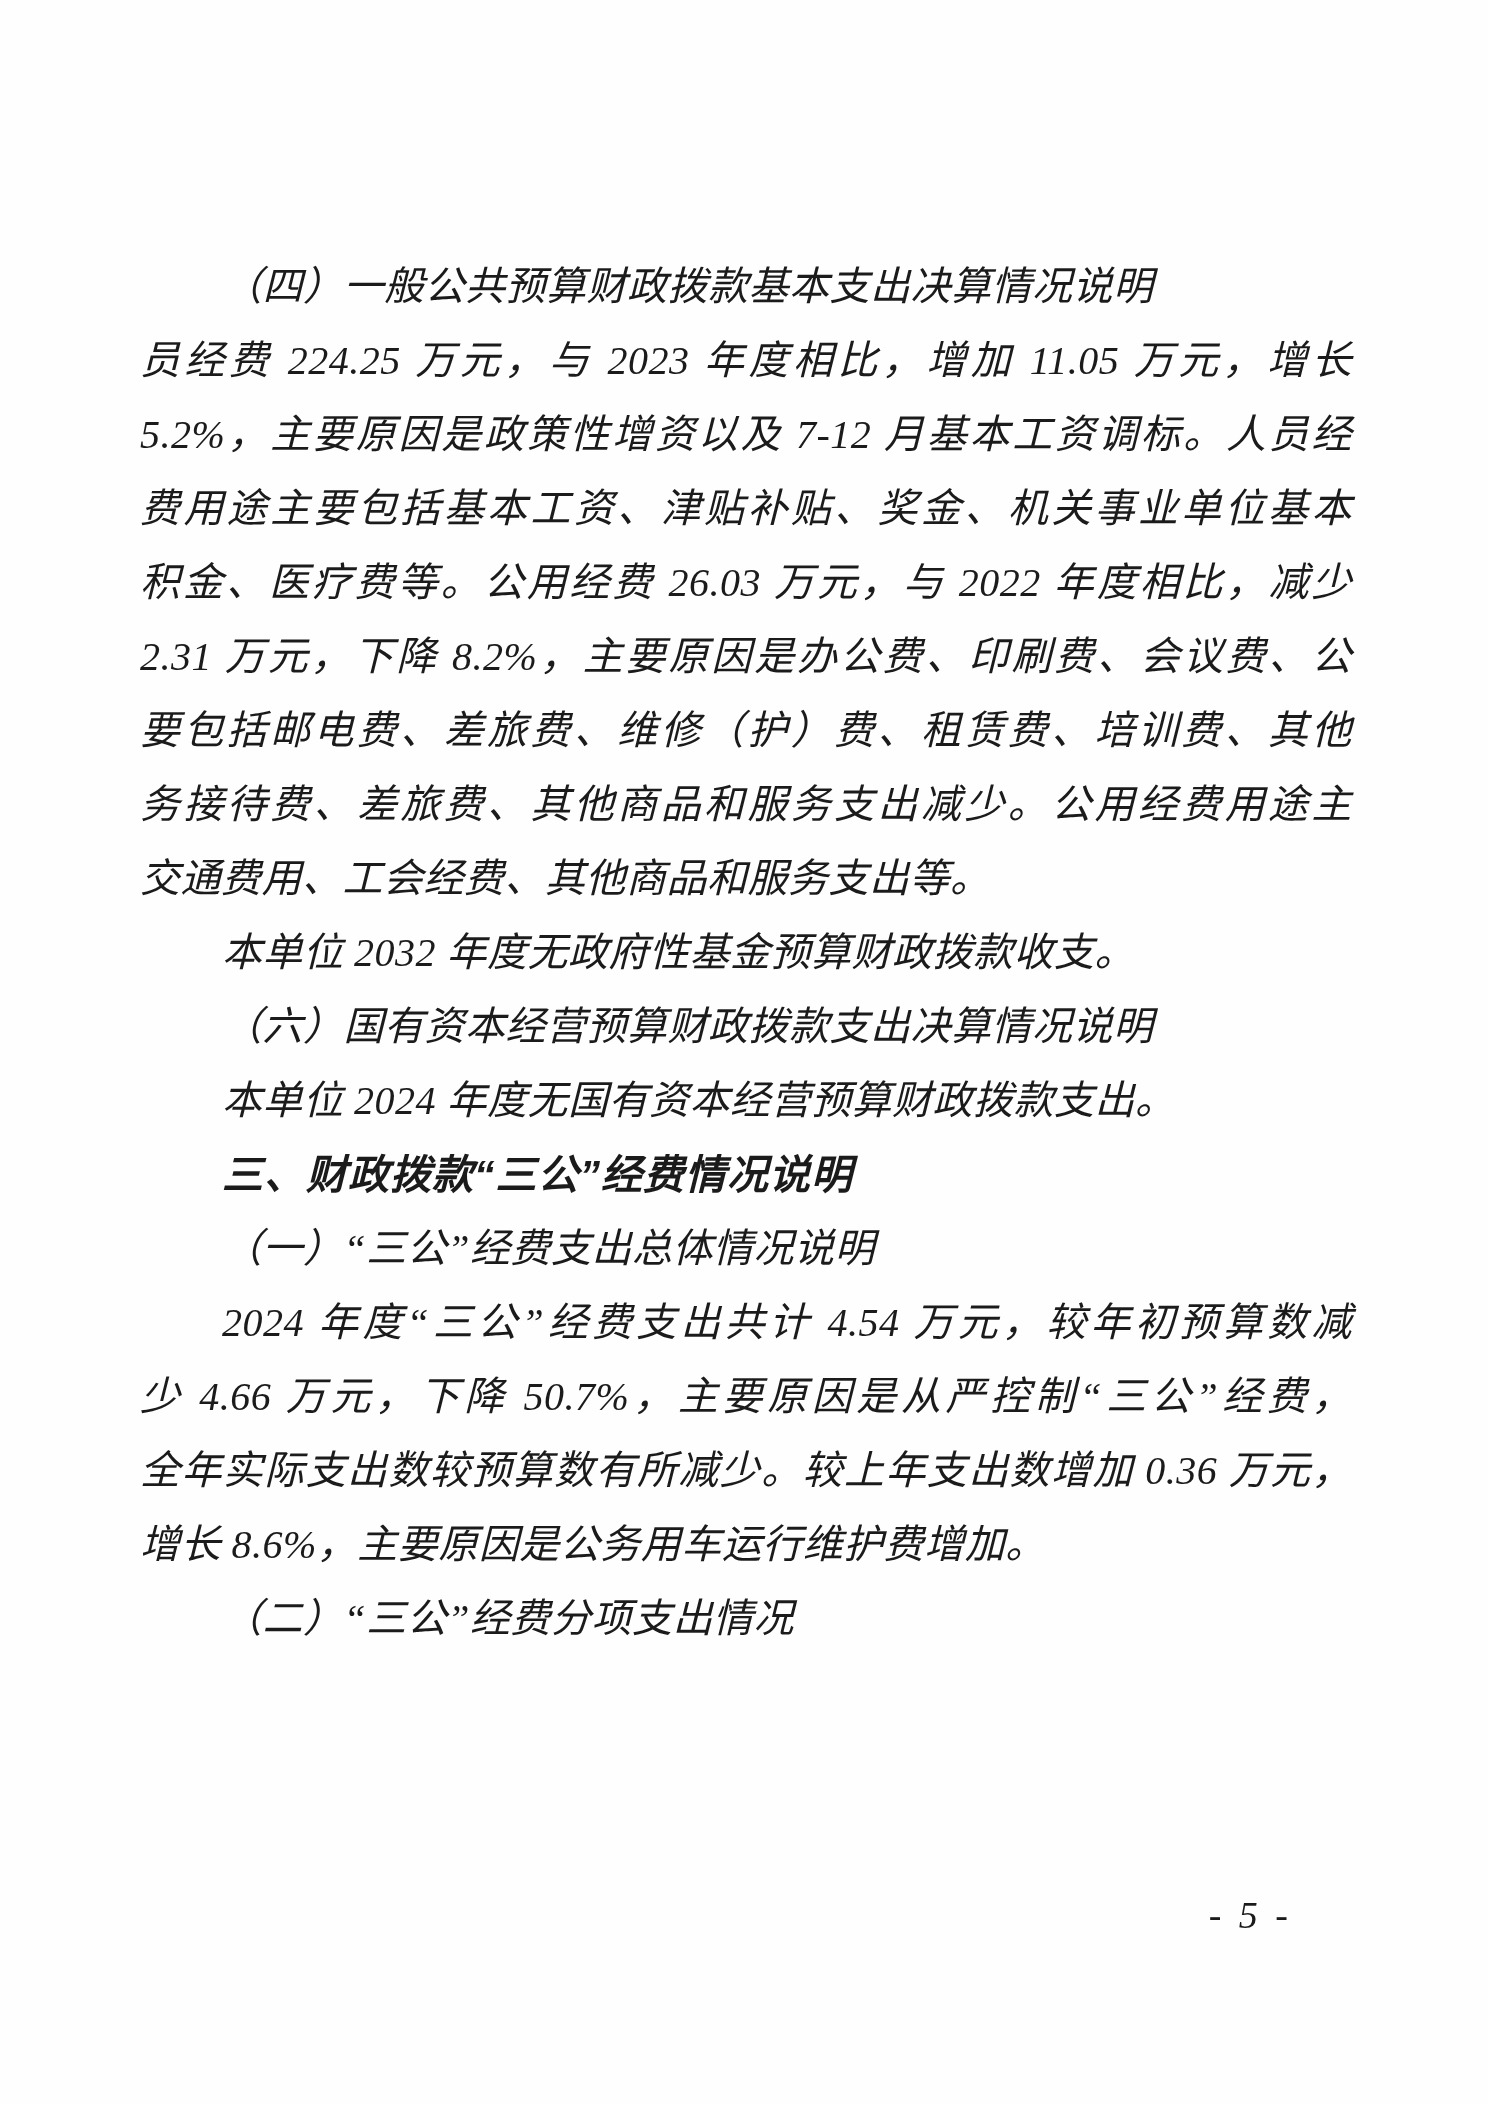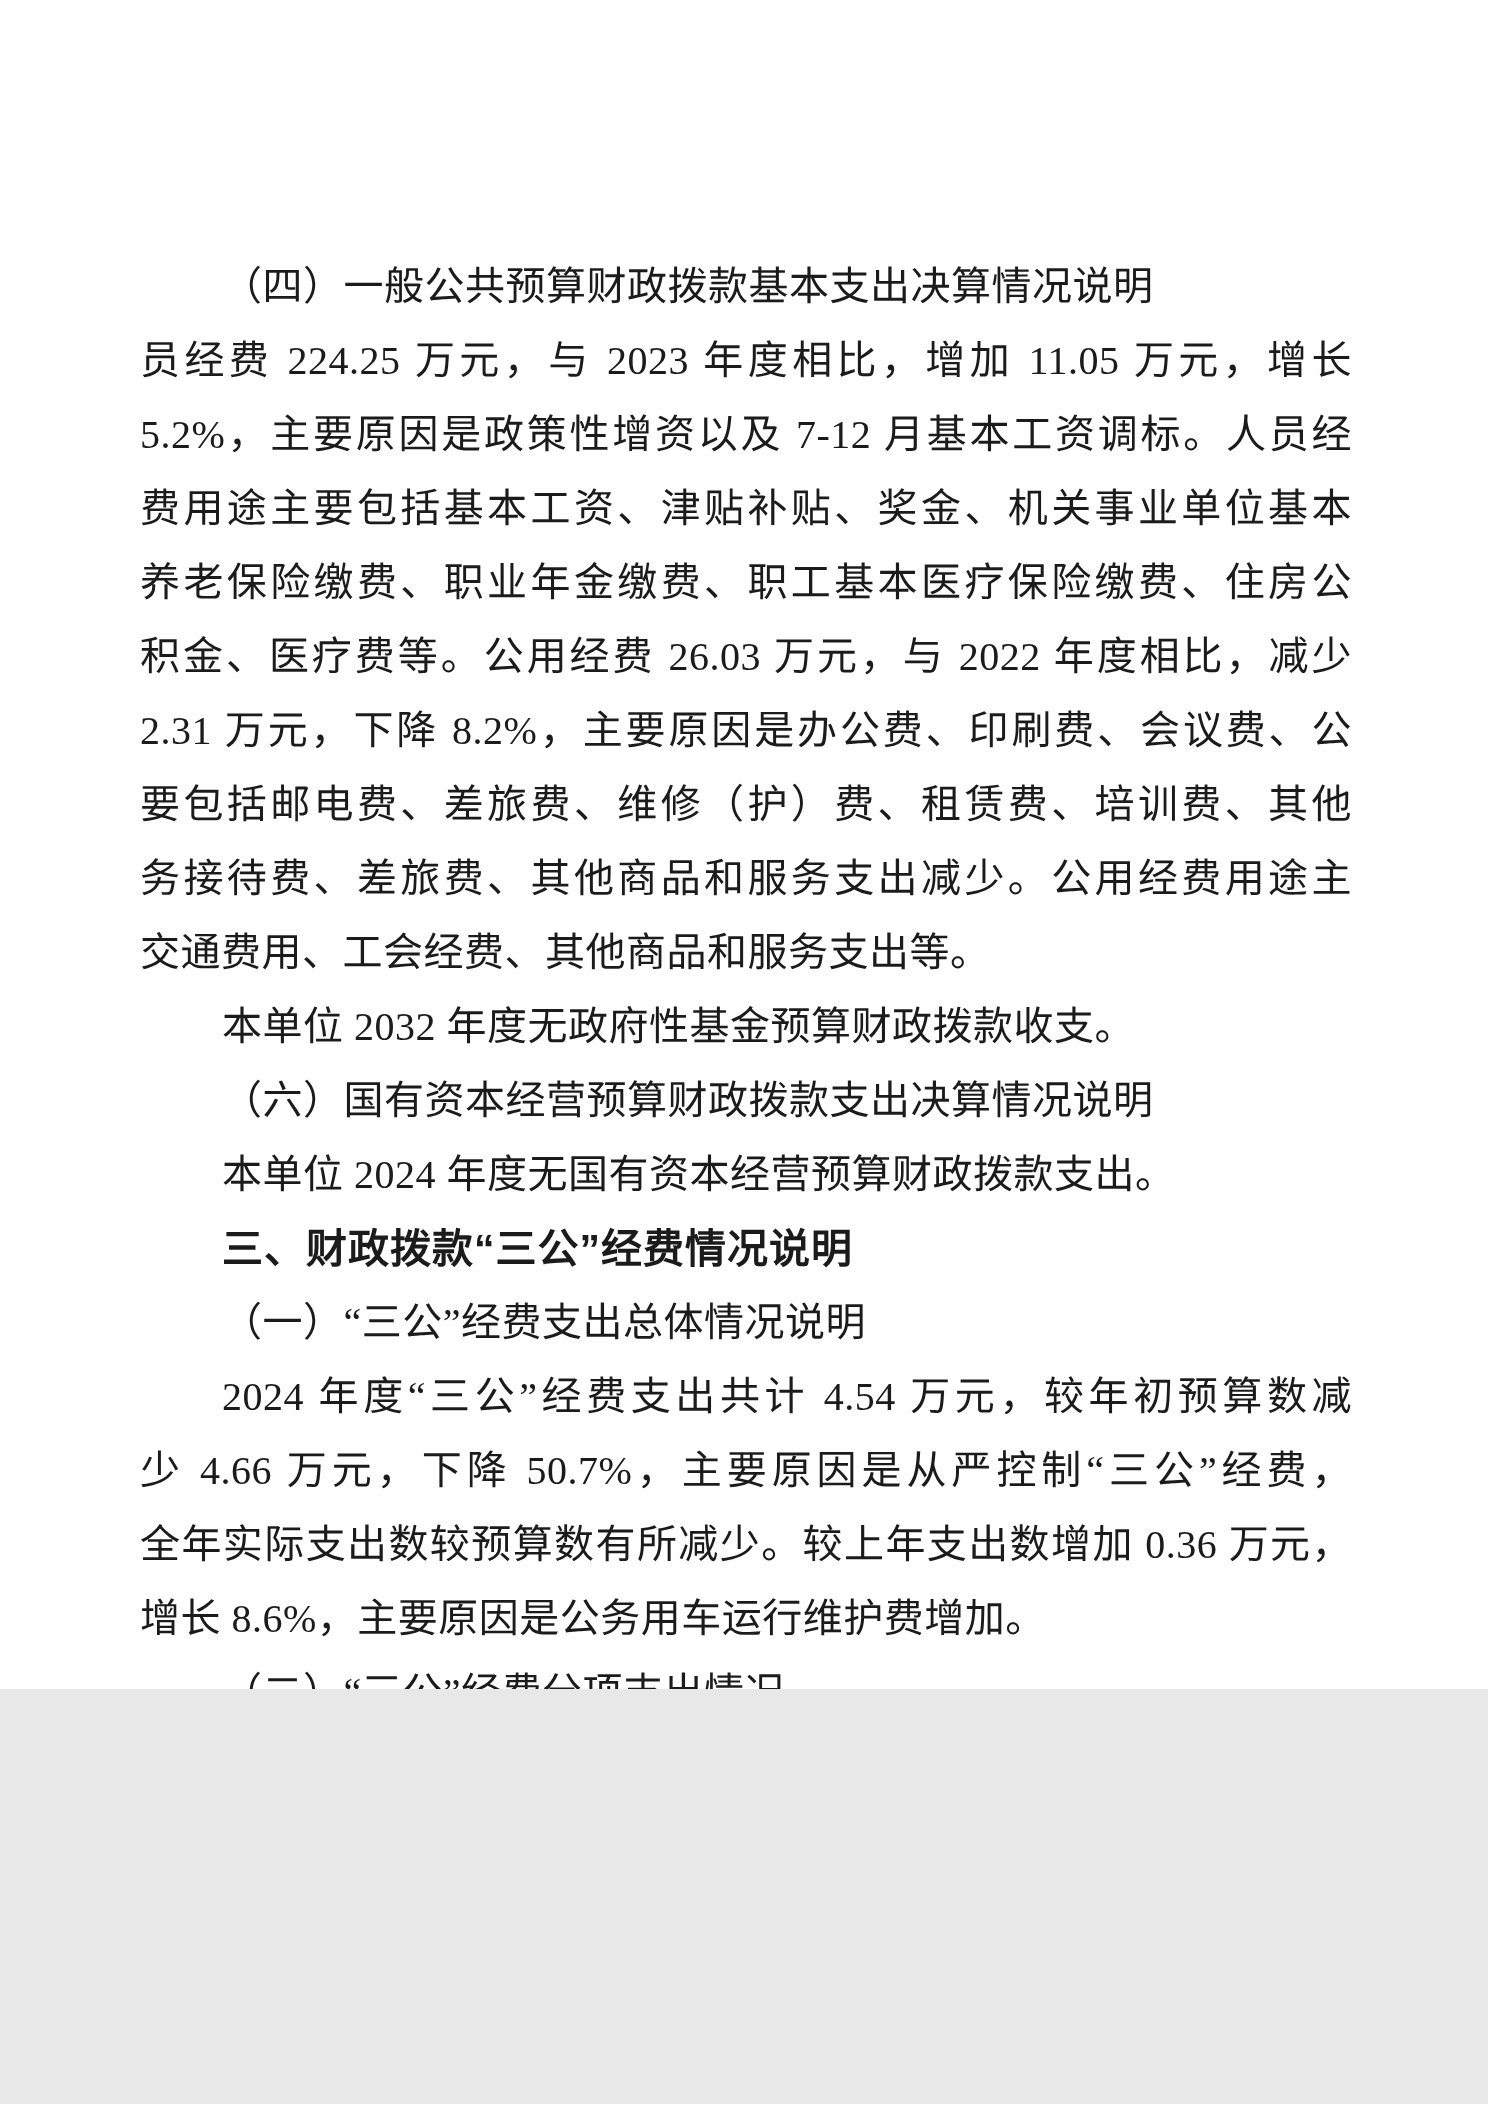--- a/index.html
+++ b/index.html
@@ -1,24 +1,25 @@
 <!DOCTYPE html>
 <html lang="zh-CN"><head>
 <meta charset="utf-8">
 <style>
   html, body { margin: 0; padding: 0; background: #e8e8e8; }
   .page {
     position: relative;
     width: 1488px;
-    height: 1689px;
+    height: 2104px;
     margin: 0 auto;
     background: #fefefe;
     color: #1b1b1b;
     font-family: "Liberation Serif", "DejaVu Serif", serif;
     overflow: hidden;
+    font-style: italic;
   }
   .content {
     position: absolute;
     left: 140px;
     top: 250px;
     width: 1212px;
   }
   .line {
     height: 74px;
     line-height: 74px;
@@ -54,21 +55,20 @@
 <body>
 
 <div class="page">
   <div class="content">
 
     <div class="line heading">（四）一般公共预算财政拨款基本支出决算情况说明</div>
 
     <div class="line stretch">员经费 224.25 万元，与 2023 年度相比，增加 11.05 万元，增长</div>
     <div class="line stretch">5.2%，主要原因是政策性增资以及 7-12 月基本工资调标。人员经</div>
     <div class="line stretch">费用途主要包括基本工资、津贴补贴、奖金、机关事业单位基本</div>
-    <div class="line stretch">养老保险缴费、职业年金缴费、职工基本医疗保险缴费、住房公</div>
     <div class="line stretch">积金、医疗费等。公用经费 26.03 万元，与 2022 年度相比，减少</div>
     <div class="line stretch">2.31 万元，下降 8.2%，主要原因是办公费、印刷费、会议费、公</div>
     <div class="line stretch">要包括邮电费、差旅费、维修（护）费、租赁费、培训费、其他</div>
     <div class="line stretch">务接待费、差旅费、其他商品和服务支出减少。公用经费用途主</div>
     <div class="line">交通费用、工会经费、其他商品和服务支出等。</div>
 
 
     <div class="line indent">本单位 2032 年度无政府性基金预算财政拨款收支。</div>
 
     <div class="line heading">（六）国有资本经营预算财政拨款支出决算情况说明</div>

